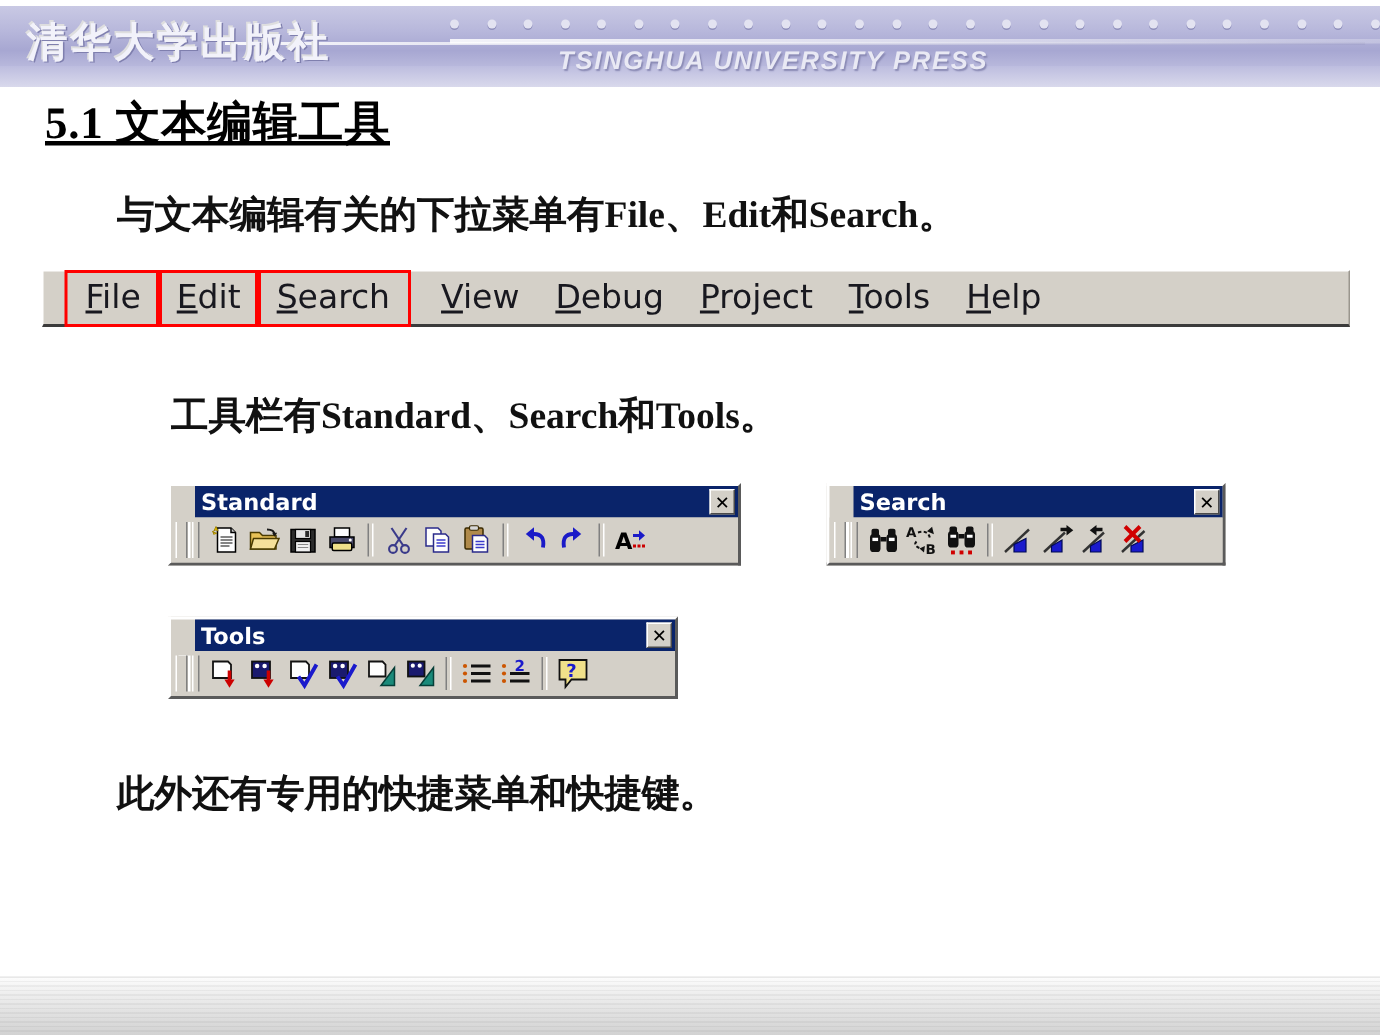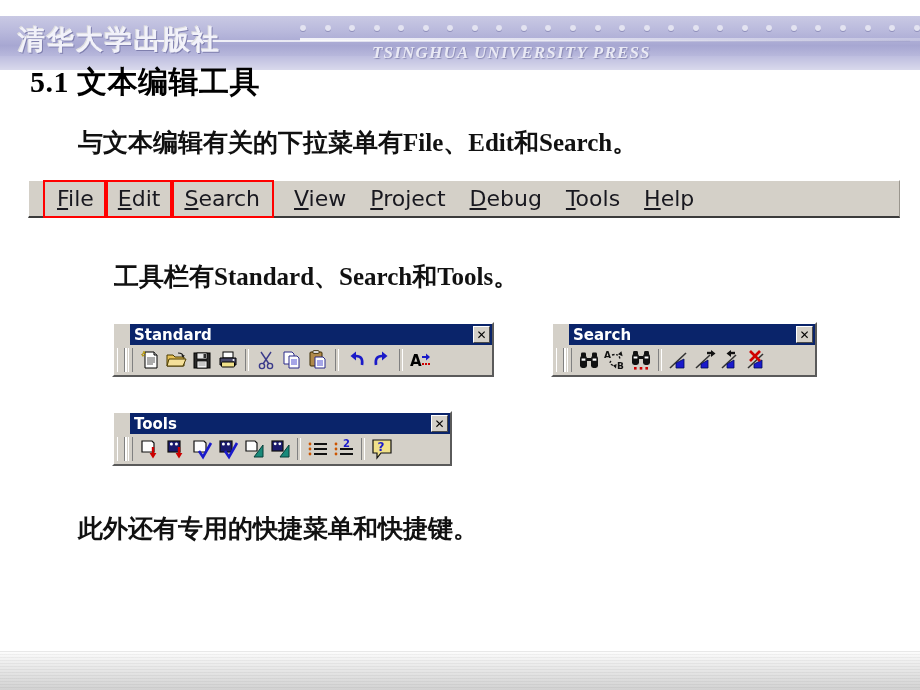--- a/index.html
+++ b/index.html
@@ -5,35 +5,35 @@
   html,body{margin:0;padding:0;}
   body{
     width:920px;height:690px;overflow:hidden;
     background:#ffffff;
     font-family:"Liberation Serif","DejaVu Serif",serif;
     position:relative;
   }
 
   
   #banner{
-    position:absolute;left:0;top:16px;width:920px;height:54px;
+    position:absolute;left:0;top:4px;width:920px;height:54px;
     background:linear-gradient(to bottom,#c9c9e4 0%,#b9b9dc 28%,#a7a7d2 55%,#bdbddf 80%,#d8d8ec 100%);
     overflow:hidden;
   }
   #banner .logo-cn{
     position:absolute;left:18px;top:6px;
     font-family:"DejaVu Sans","Liberation Sans",sans-serif;
     font-size:27px;font-weight:bold;letter-spacing:2px;
     color:#f2f2fa;
     text-shadow:1px 1px 0 #7f7fae, -1px -1px 0 #dededf;
     white-space:nowrap;
   }
   #banner .logo-en{
     position:absolute;left:372px;top:27px;
-    font-family:Liberation Serif, serif;
+    font-family:Liberation Sans, sans-serif;
     font-style:italic;font-weight:bold;font-size:17px;letter-spacing:1.2px;
     color:#e9e9f4;
     text-shadow:1px 1px 1px #8a8ab4;
     white-space:nowrap;
   }
   #banner .dots{
     position:absolute;left:300px;top:7px;width:620px;height:10px;
     display:flex;justify-content:space-between;align-items:center;
   }
   #banner .dots i{
@@ -50,21 +50,21 @@
   }
   #banner .lowband{
     position:absolute;left:0;top:40px;width:920px;height:14px;
     background:linear-gradient(to bottom,#bdbddf,#d9d9ec);
   }
 
   
   #slide-title{
     position:absolute;left:30px;top:62px;
     font-size:30px;font-weight:bold;color:#000;
-    letter-spacing:.5px;white-space:nowrap;
+    letter-spacing:.5px;white-space:nowrap;text-decoration:underline;
   }
   .body-line{
     position:absolute;
     font-size:25px;font-weight:bold;color:#111;
     white-space:nowrap;letter-spacing:0;text-align:center;
   }
   #line-menus{left:78px;top:126px;}
   #line-toolbars{left:78px;top:260px;margin-left:36px;}
   #line-extra{left:78px;top:512px;}
 
@@ -201,22 +201,22 @@
 <div id="slide-title">5.1 文本编辑工具</div>
 
 <div class="body-line" id="line-menus">与文本编辑有关的下拉菜单有File、Edit和Search。</div>
 
 <div id="menubar">
     <div class="mi hl"><span class="acc">F</span><span>ile</span></div>
     <div class="mi hl"><span class="acc">E</span><span>dit</span></div>
     <div class="mi hl"><span class="acc">S</span><span>earch</span></div>
     <span class="sp"></span>
     <div class="mi"><span class="acc">V</span><span>iew</span></div>
+    <div class="mi"><span class="acc">D</span><span>ebug</span></div>
     <div class="mi"><span class="acc">P</span><span>roject</span></div>
-    <div class="mi"><span class="acc">D</span><span>ebug</span></div>
     <div class="mi"><span class="acc">T</span><span>ools</span></div>
     <div class="mi"><span class="acc">H</span><span>elp</span></div>
   </div>
 
 <div class="body-line" id="line-toolbars">工具栏有Standard、Search和Tools。</div>
 
 <div class="toolbar" id="tb-standard" style="left:112px;top:322px;width:382px;">
   <div class="tb-title">
     <span class="cap">Standard</span>
     <span class="tb-close">✕</span>

